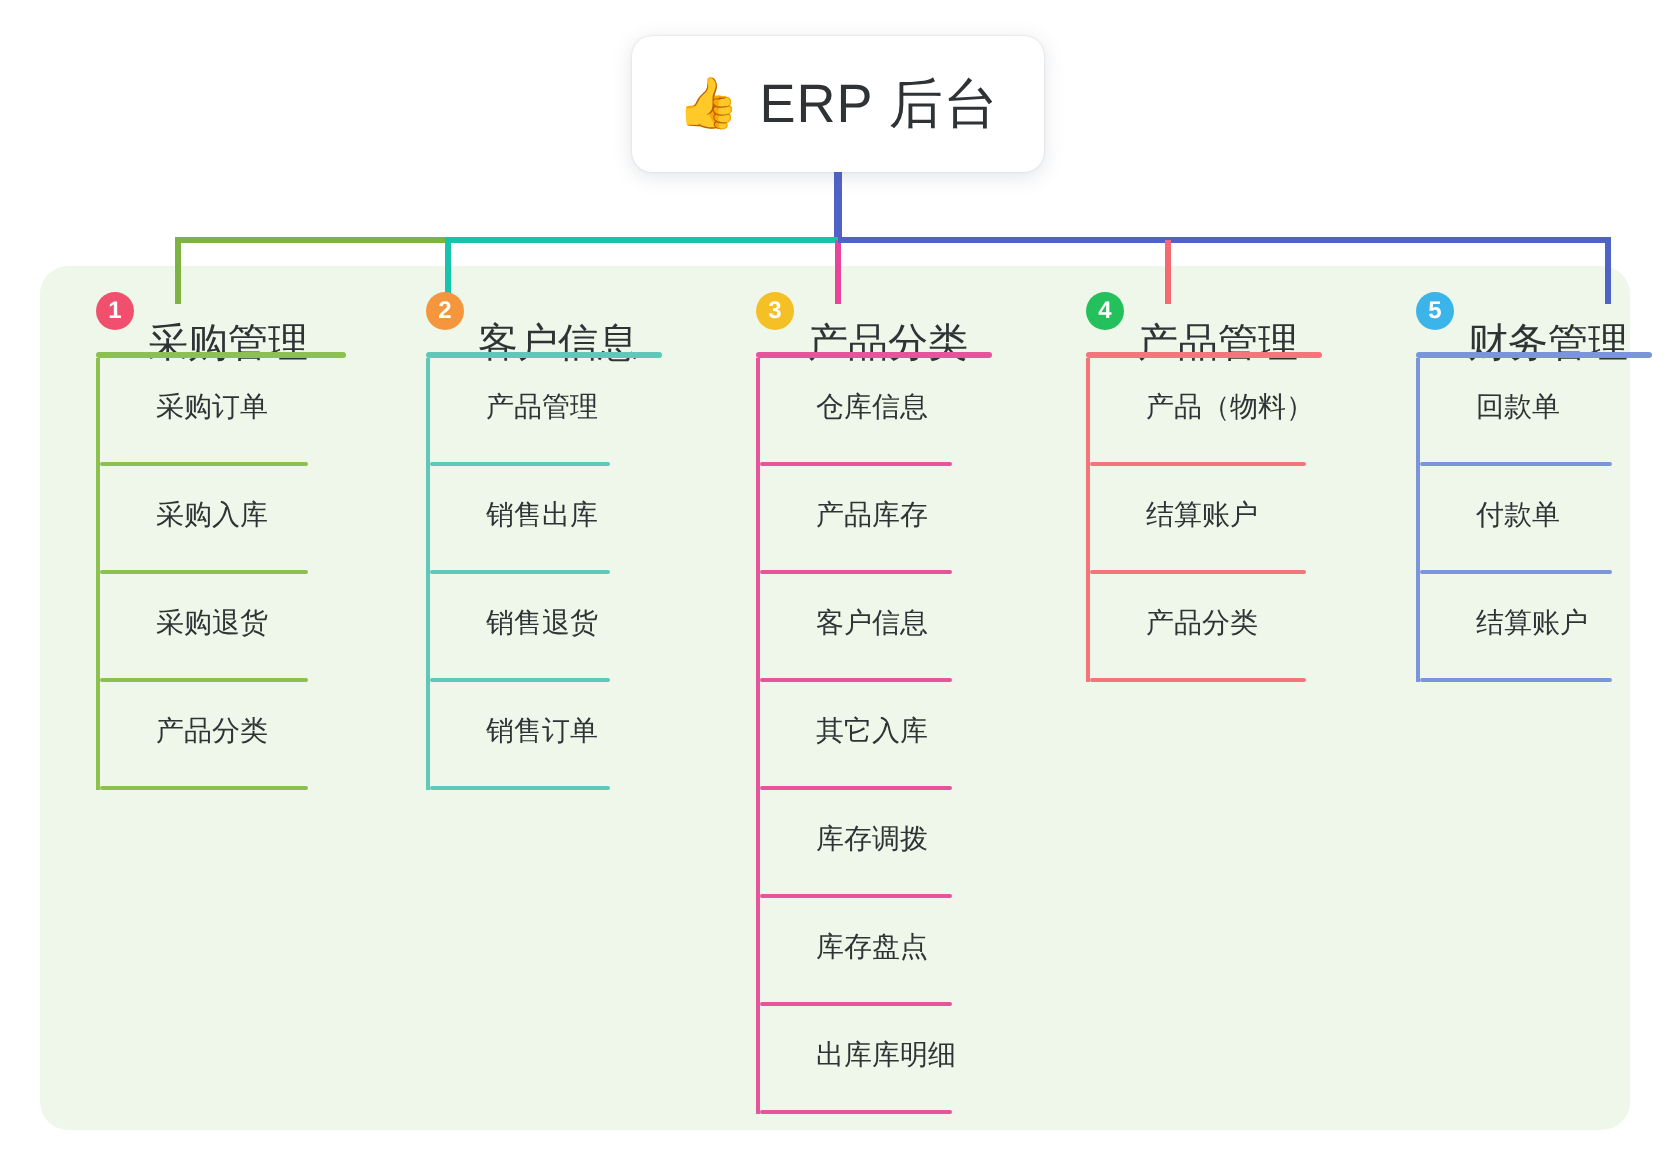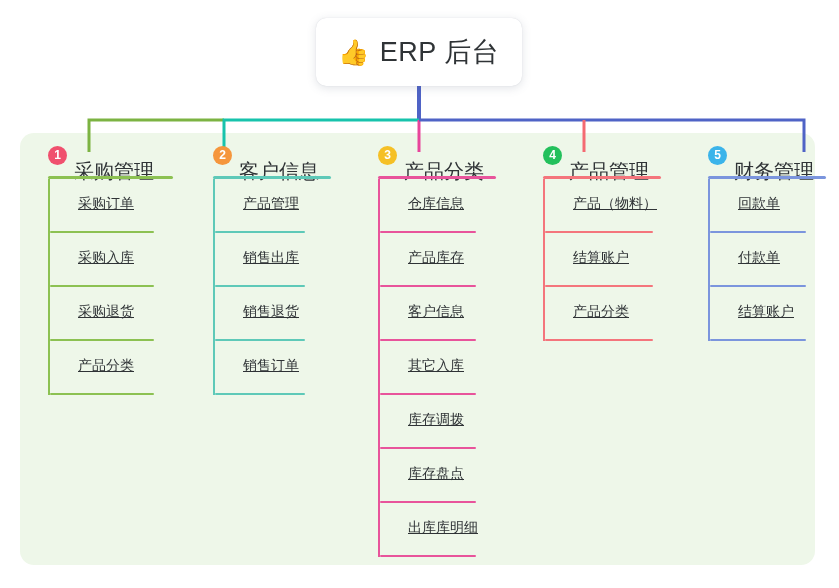--- a/index.html
+++ b/index.html
@@ -53,21 +53,21 @@
   }
 
   .items{position:absolute;left:20px;top:36px;}
   .spine{position:absolute;left:0;top:0;width:2px;}
 
   .item{
     position:relative;height:54px;box-sizing:border-box;
   }
   .item-label{
     position:absolute;left:30px;top:16px;
-    font-size:14px;color:#2f3336;white-space:nowrap;text-decoration:underline;
+    font-size:14px;color:#2f3336;white-space:nowrap;
   }
   .item-rule{
     position:absolute;left:2px;bottom:0;height:2px;border-radius:1px;
   }
 </style>
 </head>
 <body>
 
 <div id="stage">
 

